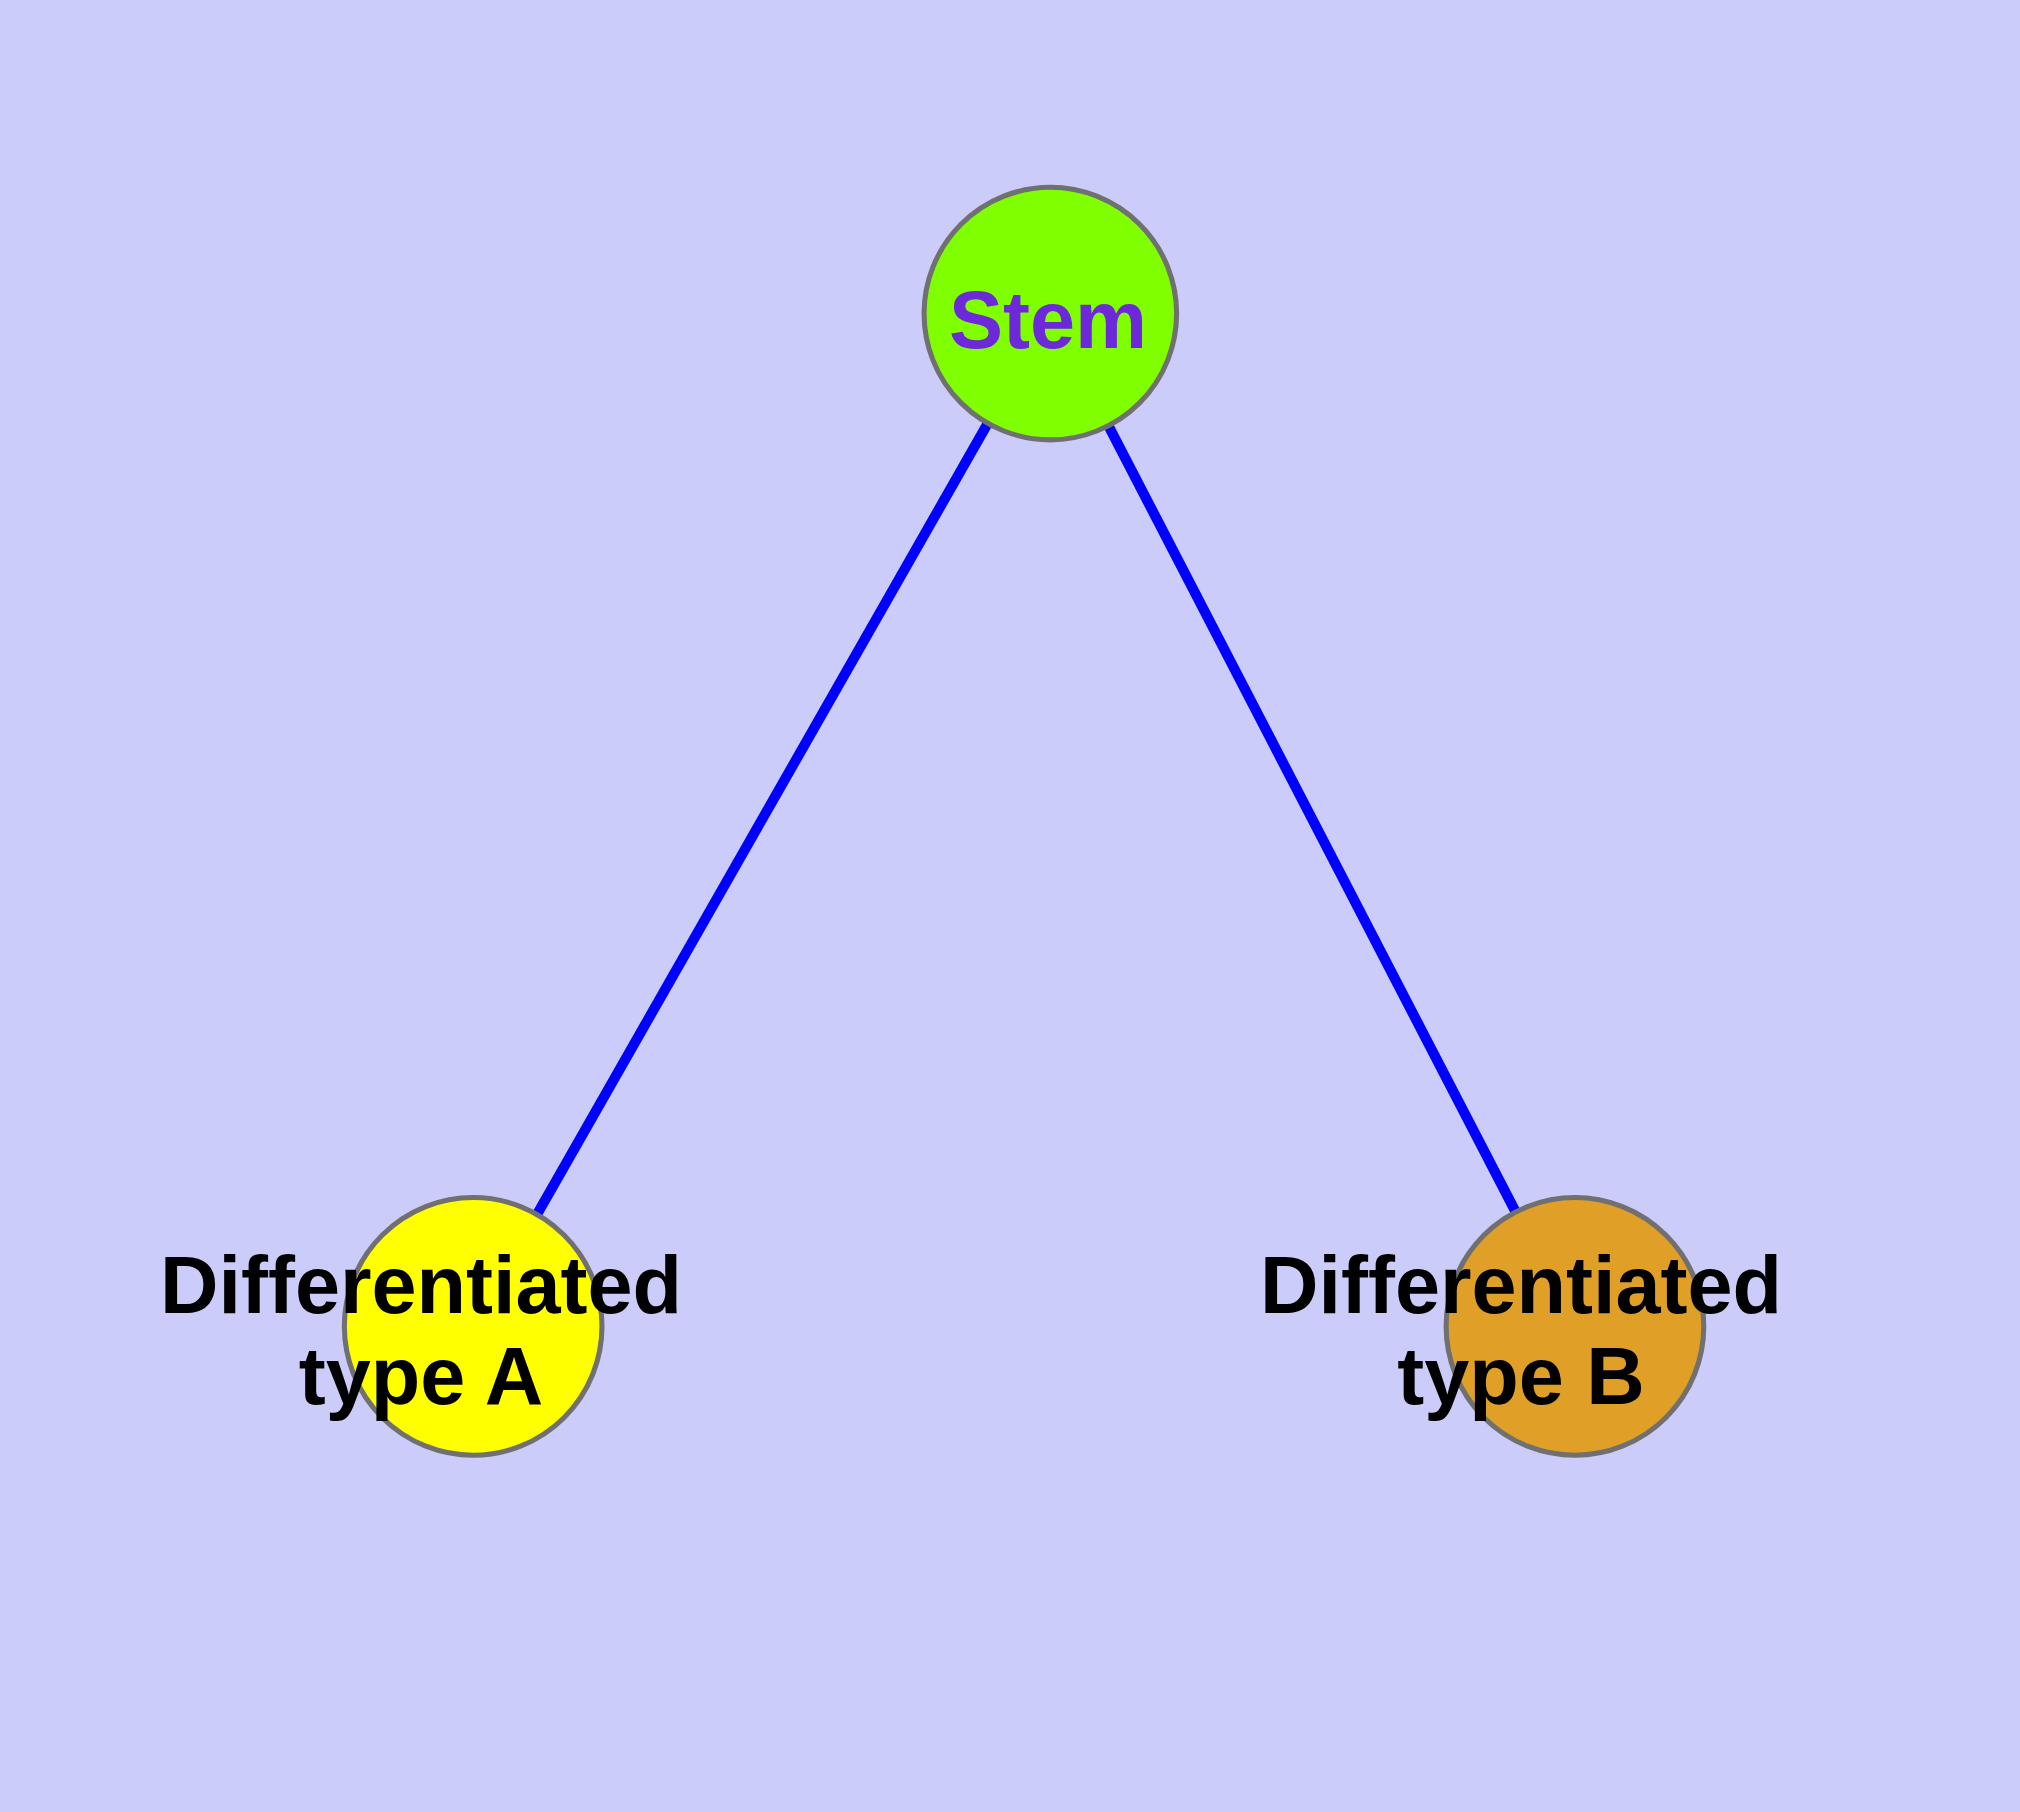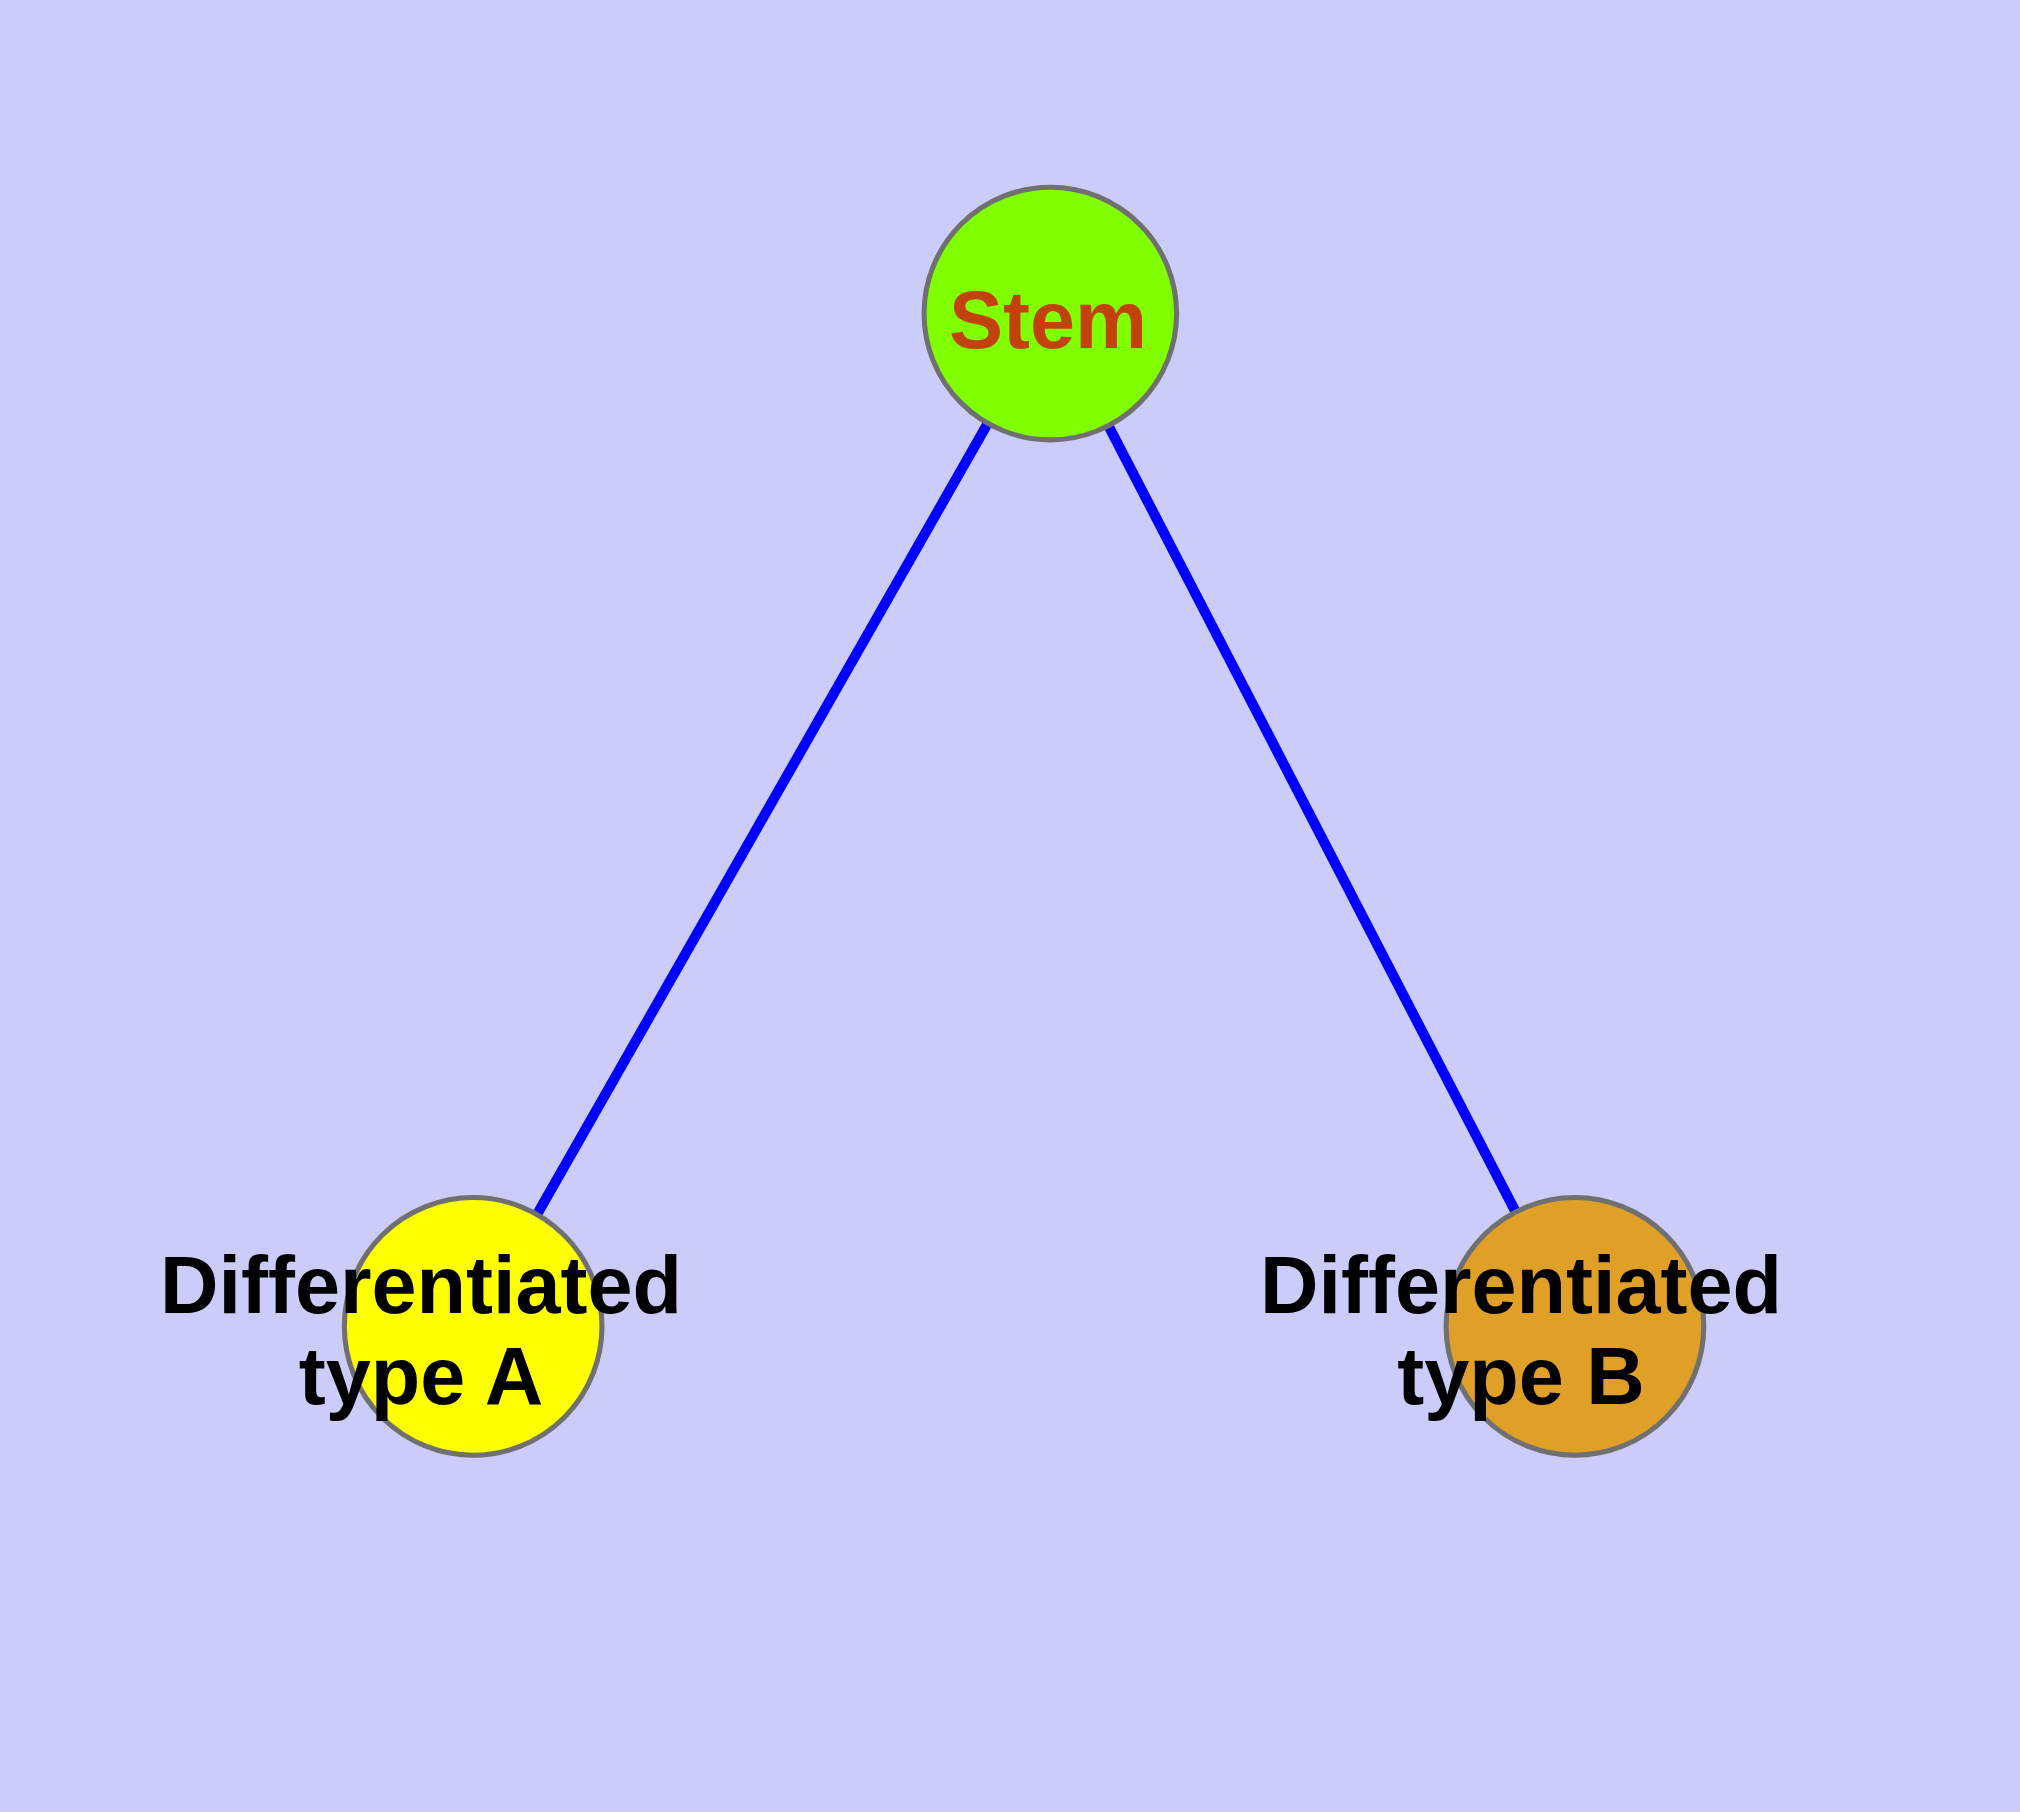--- a/index.html
+++ b/index.html
@@ -52,21 +52,21 @@
         <line x1="1239" y1="370" x2="1858" y2="1565" stroke="#0000ff" stroke-width="12" stroke-linecap="butt"></line>
       </g>
     <g id="nodes-layer">
         <circle cx="1239" cy="370" r="149" fill="#7fff00" stroke="#707070" stroke-width="6"></circle>
         <circle cx="558" cy="1565" r="152" fill="#ffff00" stroke="#707070" stroke-width="6"></circle>
         <circle cx="1858" cy="1565" r="152" fill="#e0a028" stroke="#707070" stroke-width="6"></circle>
       </g>
   </svg>
 
   <div id="labels-layer">
-      <div class="node-label" style="left: 1048px; top: 320px; color: #c2410c; font-size: 81px;">Stem</div>
+      <div class="node-label" style="left: 1048px; top: 320px; color: #6d28d9; font-size: 81px;">Stem</div>
       <div class="node-label" style="left: 421px; top: 1331px; color: rgb(0, 0, 0); font-size: 81px;">Differentiated
 type A</div>
       <div class="node-label" style="left: 1521px; top: 1331px; color: rgb(0, 0, 0); font-size: 81px;">Differentiated
 type B</div>
     </div>
 
 </div>
 
 
 </body></html>

